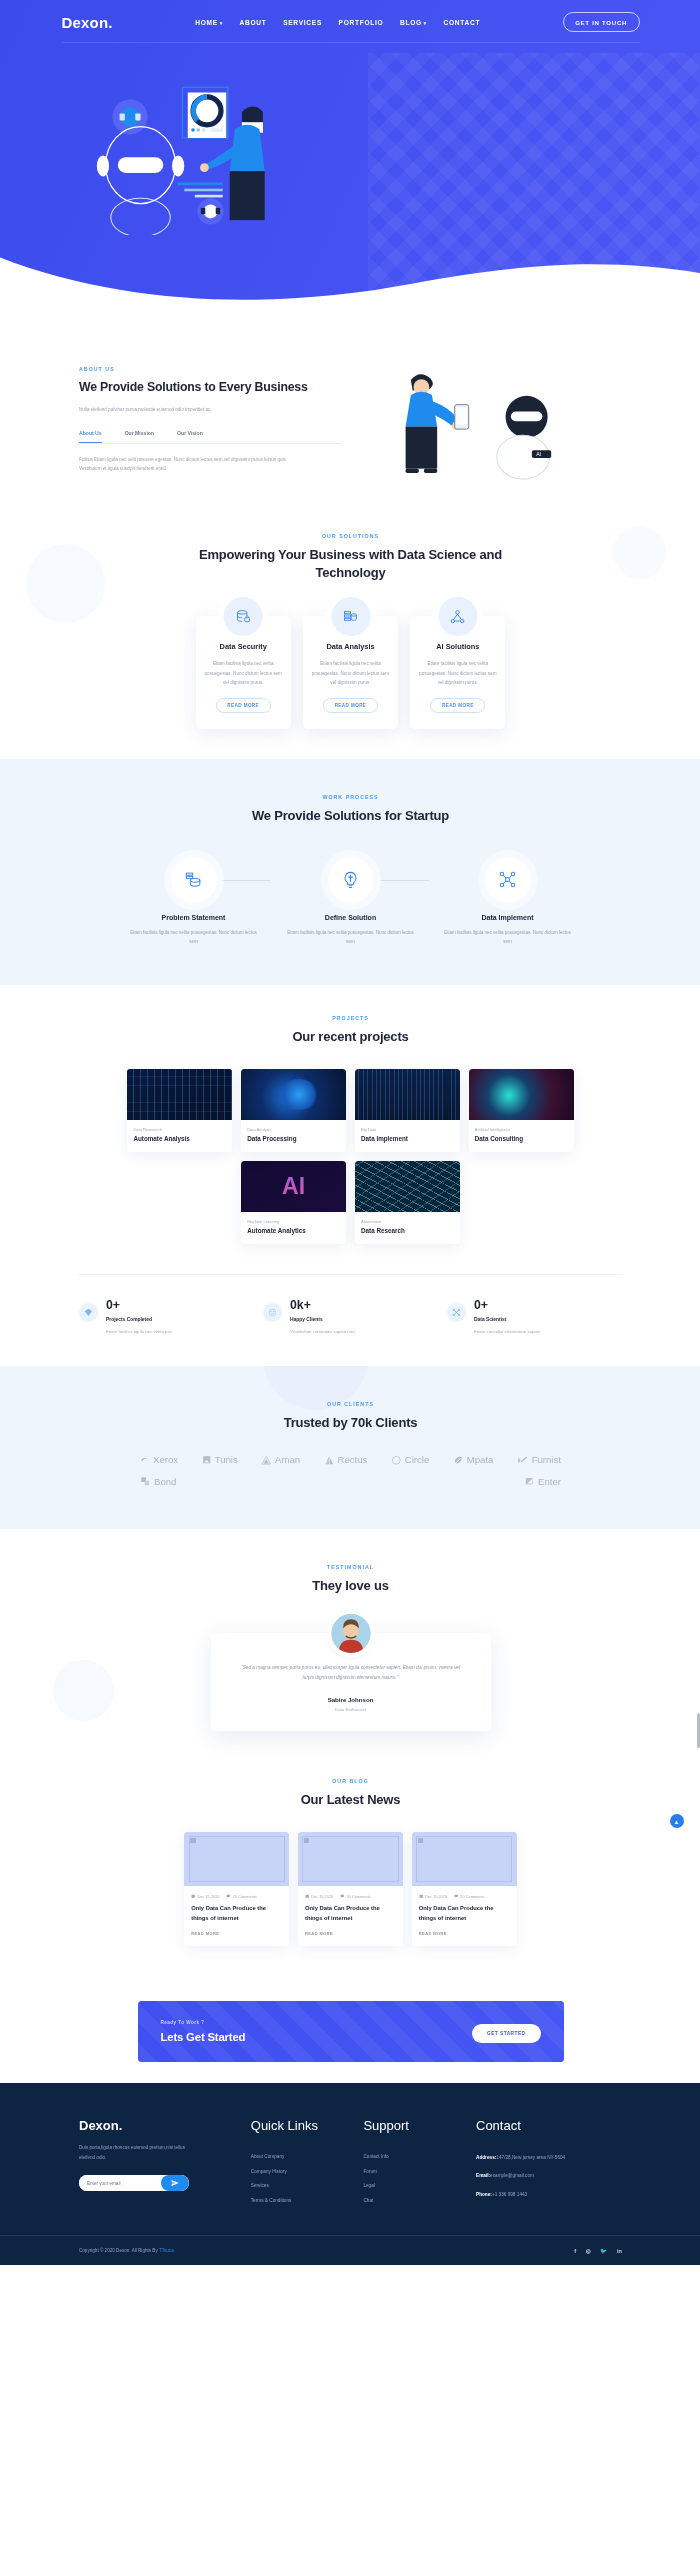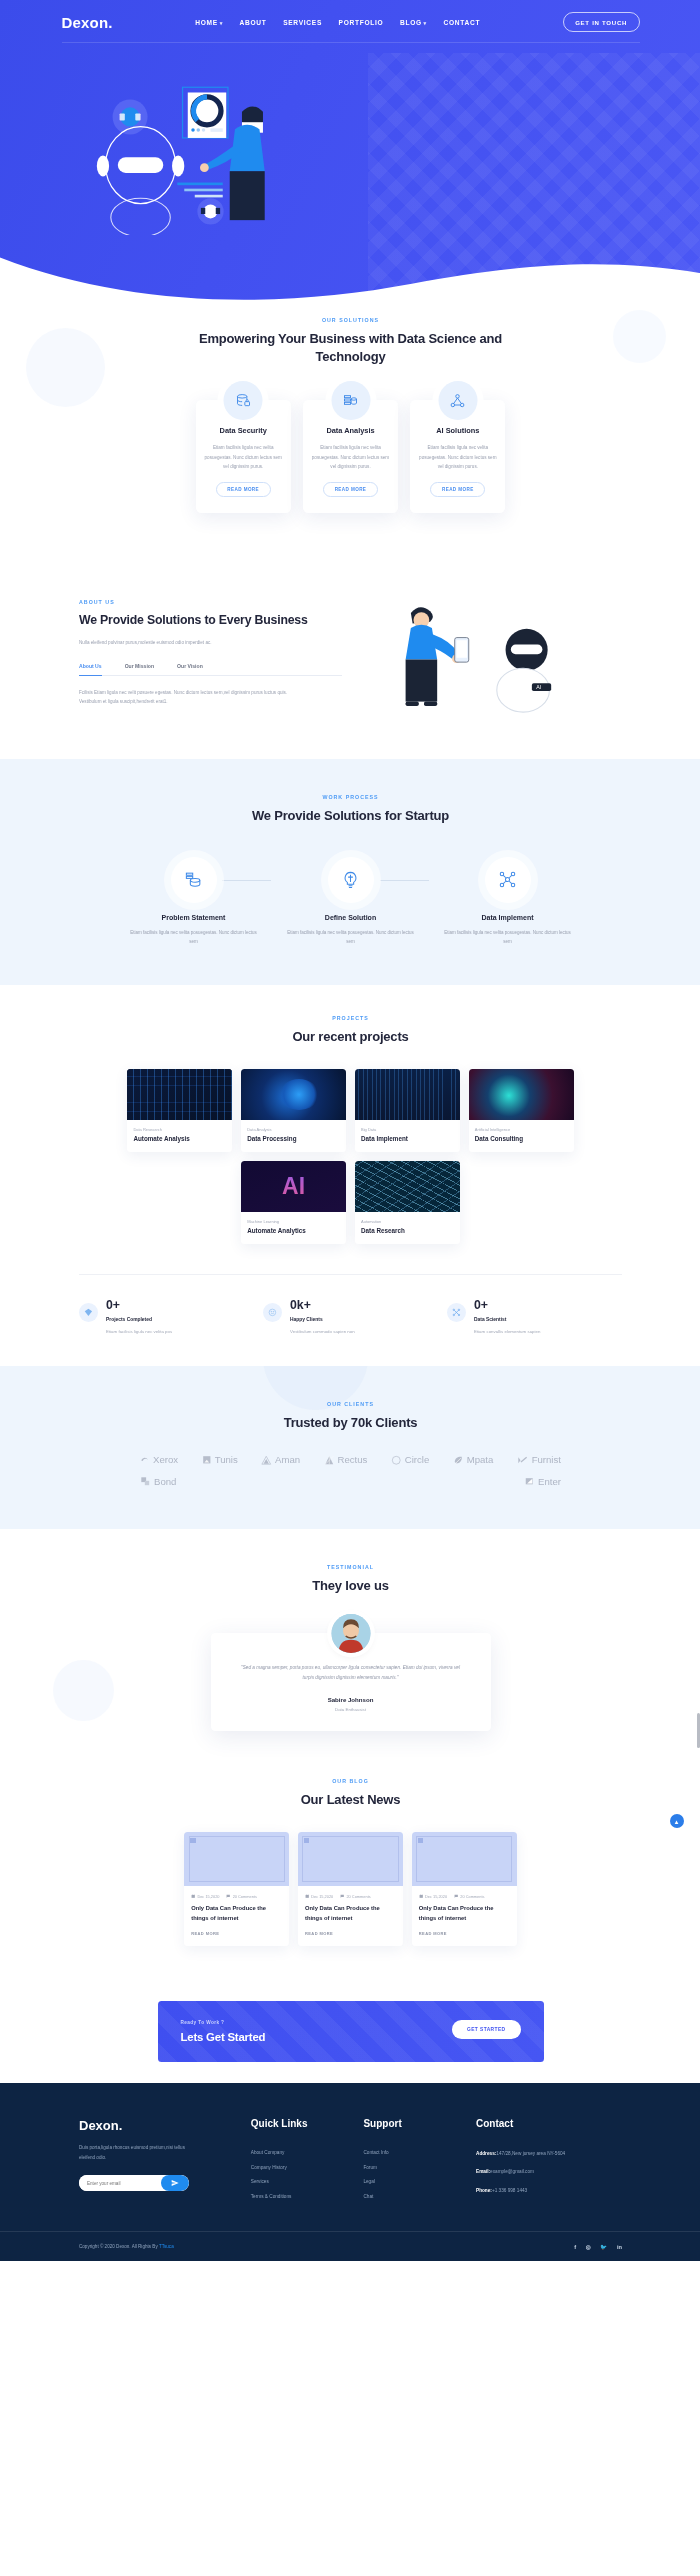--- a/index.html
+++ b/index.html
@@ -204,22 +204,22 @@
     background:#9fb2e8; }
   .post .pmeta { padding:8px 7px 10.5px; }
   .post .pinfo { display:flex; gap:7px; font-size:3.9px; color:#a3a9b8; margin-bottom:5.3px; align-items:center;}
   .post .pinfo span { display:flex; gap:1.8px; align-items:center; }
   .post h5 { font-size:5.8px; font-weight:700; color:#23263b; line-height:1.6; }
   .post .more { font-size:4px; font-weight:700; color:#8f95a6; letter-spacing:0.4px; margin-top:8px; }
 
   
   .cta-wrap { padding:24.5px 0 0; }
   .cta {
-    width:386px; margin:0 auto; background:linear-gradient(100deg,#3f4ff0,#4656f3);
-    border-radius:3.5px; padding:19px 23px; display:flex; align-items:flex-start;
+    width:426px; margin:0 auto; background:linear-gradient(100deg,#3f4ff0,#4656f3);
+    border-radius:3.5px; padding:19px 23px; display:flex; align-items:flex-end;
     justify-content:space-between; position:relative; overflow:hidden;
   }
   .cta::after{content:"";position:absolute;inset:0;
     background:repeating-linear-gradient(45deg,rgba(255,255,255,.05) 0 14px,transparent 14px 28px);}
   .cta .ready { color:#c9d2ff; font-size:4.7px; font-weight:700; letter-spacing:0.4px; position:relative; z-index:2;}
   .cta h3 { color:#fff; font-size:11.4px; font-weight:700; margin-top:6.1px; position:relative; z-index:2; letter-spacing:-0.2px;}
   .btn-cta { background:#fff; color:#4254f0; border:none; border-radius:14px; font-size:4.9px;
     font-weight:700; letter-spacing:0.4px; padding:7px 15px; cursor:pointer; position:relative; z-index:2;}
 
   
@@ -228,21 +228,21 @@
   .fc1 { width:158px; }
   .fc2, .fc3 { width:96px; }
   .fc4 { width:153px; }
   .flogo { color:#fff; font-size:13px; font-weight:700; margin-bottom:10.5px; }
   .fdesc { color:#8fa3bd; font-size:4.6px; line-height:2.0; margin-bottom:13px; width:118px; }
   .sub { display:flex; width:110px; background:#fff; border-radius:16px; overflow:hidden; height:16.6px; }
   .sub input { border:none; outline:none; flex:1; padding:0 8px; font-size:4.6px; color:#6e7485;
     font-family:"Liberation Sans",sans-serif; background:#fff;}
   .sub button { width:28px; background:#1f8bef; border:none; cursor:pointer; color:#fff;
     display:flex; align-items:center; justify-content:center; border-radius:16px; }
-  .fh { color:#fff; font-size:10px; font-weight:700; margin-bottom:21px; }
+  .fh { color:#fff; font-size:13px; font-weight:400; margin-bottom:21px; }
   .flist a { display:block; color:#8fa3bd; font-size:4.7px; text-decoration:none; margin-bottom:9.6px; }
   .cline { color:#8fa3bd; font-size:4.7px; line-height:1.9; margin-bottom:9.6px; }
   .cline b { color:#fff; font-weight:700; }
   .fbar { border-top:0.9px solid rgba(255,255,255,.10); margin-top:23px; }
   .fbar-in { width:543px; margin:0 auto; padding:11.4px 0; display:flex;
     justify-content:space-between; align-items:center; }
   .copy { color:#8fa3bd; font-size:4.6px; }
   .copy i { color:#1f8bef; font-style:normal; }
   .socials { display:flex; gap:9.6px; }
   .socials a { color:#c9d6e6; font-size:5.7px; text-decoration:none; font-weight:700; }
@@ -310,77 +310,20 @@
       </div>
     </div>
   </section>
 
   <div class="wave">
     <svg viewBox="0 0 800 64" preserveAspectRatio="none">
       <path d="M0 4 C 150 62, 320 62, 470 34 C 610 8, 700 6, 800 22 L800 64 L0 64 Z" fill="#ffffff"></path>
     </svg>
   </div>
 
-  <section class="sec" style="padding-top:7px;">
-    <div class="blob" style="width:79px;height:79px;left:26px;top:17.5px;opacity:.55;"></div>
-    <div class="blob" style="width:53px;height:53px;right:35px;top:0px;opacity:.45;"></div>
-    <div class="container">
-      <div class="eyebrow">OUR SOLUTIONS</div>
-      <h2 class="sec-title" style="width:368px;margin:0 auto;">Empowering Your Business with Data Science and Technology</h2>
-      <div class="cards">
-
-        <div class="card">
-          <div class="card-ico">
-            <svg width="16" height="16" viewBox="0 0 24 24" fill="none" stroke="#3f8ae8" stroke-width="1.4">
-              <ellipse cx="10" cy="5" rx="7" ry="2.6"></ellipse>
-                <path d="M3 5v11c0 1.4 3.1 2.6 7 2.6"></path>
-                <path d="M17 5v5"></path>
-              <path d="M3 10.5c0 1.4 3.1 2.6 7 2.6"></path>
-                <rect x="14" y="13" width="7" height="6" rx="1"></rect>
-                <path d="M16 13v-1.6a1.5 1.5 0 0 1 3 0V13"></path>
-            </svg>
-          </div>
-          <h3>Data Security</h3>
-          <p>Etiam facilisis ligula nec velita posuegestas. Nunc dictum lectus sem vel dignissim purus.</p>
-          <button class="btn-read">READ MORE</button>
-        </div>
-
-        <div class="card">
-          <div class="card-ico">
-            <svg width="16" height="16" viewBox="0 0 24 24" fill="none" stroke="#3f8ae8" stroke-width="1.4">
-              <rect x="3" y="4" width="9" height="3"></rect>
-                <rect x="3" y="9" width="9" height="3"></rect>
-                <rect x="3" y="14" width="9" height="3"></rect>
-              <ellipse cx="17" cy="9" rx="4" ry="1.8"></ellipse>
-                <path d="M13 9v6c0 1 1.8 1.8 4 1.8s4-.8 4-1.8V9"></path>
-            </svg>
-          </div>
-          <h3>Data Analysis</h3>
-          <p>Etiam facilisis ligula nec velita posuegestas. Nunc dictum lectus sem vel dignissim purus.</p>
-          <button class="btn-read">READ MORE</button>
-        </div>
-
-        <div class="card">
-          <div class="card-ico">
-            <svg width="16" height="16" viewBox="0 0 24 24" fill="none" stroke="#3f8ae8" stroke-width="1.4">
-              <circle cx="12" cy="5" r="2.6"></circle>
-                <circle cx="5" cy="18" r="2.6"></circle>
-                <circle cx="19" cy="18" r="2.6"></circle>
-              <path d="M12 7.6 L6.4 15.6M12 7.6 L17.6 15.6M7.6 18h8.8"></path>
-            </svg>
-          </div>
-          <h3>AI Solutions</h3>
-          <p>Etiam facilisis ligula nec velita posuegestas. Nunc dictum lectus sem vel dignissim purus.</p>
-          <button class="btn-read">READ MORE</button>
-        </div>
-
-      </div>
-    </div>
-  </section>
-
   <section class="sec">
     <div class="container about">
       <div class="about-left">
         <div class="eyebrow left">ABOUT US</div>
         <h2>We Provide Solutions to Every Business</h2>
         <p class="lead">Nulla eleifend pulvinar purus,molestie euismod odio imperdiet ac.</p>
         <div class="tabs">
           <div class="tab active">About Us</div>
           <div class="tab">Our Mission</div>
           <div class="tab">Our Vision</div>
@@ -402,20 +345,77 @@
           <circle cx="190" cy="58" r="24" fill="#1b2435"></circle>
           <rect x="172" y="52" width="36" height="11" rx="5.5" fill="#fff"></rect>
           <ellipse cx="186" cy="104" rx="30" ry="25" fill="#fff" stroke="#d7dee8" stroke-width="1.2"></ellipse>
           <rect x="196" y="96" width="22" height="9" rx="2" fill="#1b2435"></rect>
           <text x="201" y="103" font-size="6" fill="#fff" font-family="Liberation Sans, sans-serif">AI</text>
         </svg>
       </div>
     </div>
   </section>
 
+  <section class="sec" style="padding-top:7px;">
+    <div class="blob" style="width:79px;height:79px;left:26px;top:17.5px;opacity:.55;"></div>
+    <div class="blob" style="width:53px;height:53px;right:35px;top:0px;opacity:.45;"></div>
+    <div class="container">
+      <div class="eyebrow">OUR SOLUTIONS</div>
+      <h2 class="sec-title" style="width:368px;margin:0 auto;">Empowering Your Business with Data Science and Technology</h2>
+      <div class="cards">
+
+        <div class="card">
+          <div class="card-ico">
+            <svg width="16" height="16" viewBox="0 0 24 24" fill="none" stroke="#3f8ae8" stroke-width="1.4">
+              <ellipse cx="10" cy="5" rx="7" ry="2.6"></ellipse>
+                <path d="M3 5v11c0 1.4 3.1 2.6 7 2.6"></path>
+                <path d="M17 5v5"></path>
+              <path d="M3 10.5c0 1.4 3.1 2.6 7 2.6"></path>
+                <rect x="14" y="13" width="7" height="6" rx="1"></rect>
+                <path d="M16 13v-1.6a1.5 1.5 0 0 1 3 0V13"></path>
+            </svg>
+          </div>
+          <h3>Data Security</h3>
+          <p>Etiam facilisis ligula nec velita posuegestas. Nunc dictum lectus sem vel dignissim purus.</p>
+          <button class="btn-read">READ MORE</button>
+        </div>
+
+        <div class="card">
+          <div class="card-ico">
+            <svg width="16" height="16" viewBox="0 0 24 24" fill="none" stroke="#3f8ae8" stroke-width="1.4">
+              <rect x="3" y="4" width="9" height="3"></rect>
+                <rect x="3" y="9" width="9" height="3"></rect>
+                <rect x="3" y="14" width="9" height="3"></rect>
+              <ellipse cx="17" cy="9" rx="4" ry="1.8"></ellipse>
+                <path d="M13 9v6c0 1 1.8 1.8 4 1.8s4-.8 4-1.8V9"></path>
+            </svg>
+          </div>
+          <h3>Data Analysis</h3>
+          <p>Etiam facilisis ligula nec velita posuegestas. Nunc dictum lectus sem vel dignissim purus.</p>
+          <button class="btn-read">READ MORE</button>
+        </div>
+
+        <div class="card">
+          <div class="card-ico">
+            <svg width="16" height="16" viewBox="0 0 24 24" fill="none" stroke="#3f8ae8" stroke-width="1.4">
+              <circle cx="12" cy="5" r="2.6"></circle>
+                <circle cx="5" cy="18" r="2.6"></circle>
+                <circle cx="19" cy="18" r="2.6"></circle>
+              <path d="M12 7.6 L6.4 15.6M12 7.6 L17.6 15.6M7.6 18h8.8"></path>
+            </svg>
+          </div>
+          <h3>AI Solutions</h3>
+          <p>Etiam facilisis ligula nec velita posuegestas. Nunc dictum lectus sem vel dignissim purus.</p>
+          <button class="btn-read">READ MORE</button>
+        </div>
+
+      </div>
+    </div>
+  </section>
+
   <section class="work">
     <div class="container">
       <div class="eyebrow">WORK PROCESS</div>
       <h2 class="sec-title">We Provide Solutions for Startup</h2>
       <div class="steps">
         <div class="dash d1"></div>
         <div class="dash d2"></div>
 
         <div class="step">
           <div class="step-circle">

